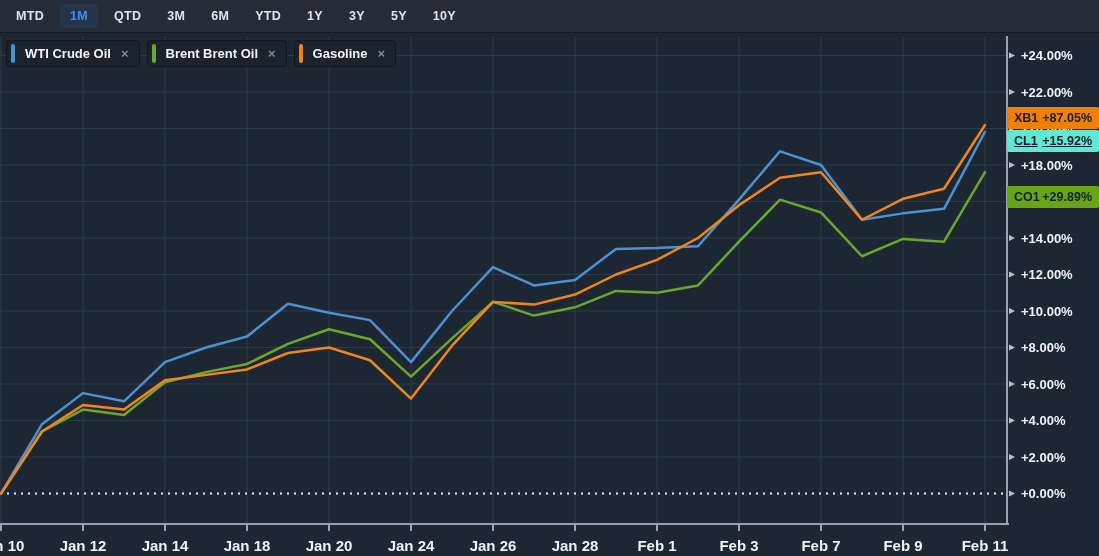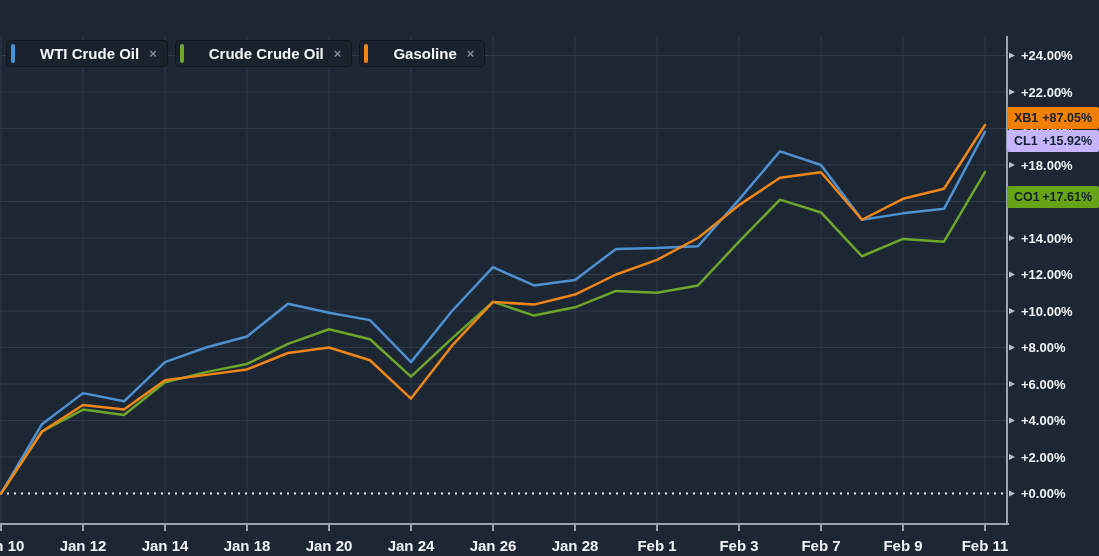--- a/index.html
+++ b/index.html
@@ -22,45 +22,57 @@
   }
   .tab.active{background:#25344a;color:#3e8ef7;}
   
   .legend{position:absolute;top:40px;left:6px;display:flex;gap:7px;z-index:5;}
   .chip{
     display:flex;align-items:center;height:27px;
     background:#1a222d;border:1px solid #10161d;border-radius:4px;
     overflow:hidden;padding-right:10px;
   }
   .chip .bar{width:4px;height:19px;border-radius:2px;margin:0 10px 0 4px;}
-  .chip .lbl{font-size:15px;font-weight:bold;color:#f2f5f8;margin-left:15px;}
+  .chip .lbl{font-size:13px;font-weight:bold;color:#f2f5f8;}
   .chip .x{margin-left:10px;font-size:13px;font-weight:bold;color:#7f8a95;cursor:pointer;}
   
   svg{position:absolute;top:0;left:0;}
   
   .badges{position:absolute;top:0;left:0;width:1099px;height:556px;pointer-events:none;z-index:4;text-align:right;}
   .badge{
     position:absolute;left:1007px;width:92px;height:22px;
     border-radius:2px;display:flex;align-items:center;justify-content:space-between;
     padding:0 7px;font-size:12.5px;font-weight:bold;color:#13202e;
   }
 </style>
 </head>
 <body>
 
 <div class="stage">
+  <div class="tabbar">
+      <div class="tab">MTD</div>
+      <div class="tab active">1M</div>
+      <div class="tab">QTD</div>
+      <div class="tab">3M</div>
+      <div class="tab">6M</div>
+      <div class="tab">YTD</div>
+      <div class="tab">1Y</div>
+      <div class="tab">3Y</div>
+      <div class="tab">5Y</div>
+      <div class="tab">10Y</div>
+    </div>
   <div class="legend">
       <div class="chip">
         <span class="bar" style="background: rgb(77, 145, 210);"></span>
         <span class="lbl">WTI Crude Oil</span>
         <span class="x">×</span>
       </div>
       <div class="chip">
         <span class="bar" style="background: rgb(109, 166, 42);"></span>
-        <span class="lbl">Crude Crude Oil</span>
+        <span class="lbl">Brent Brent Oil</span>
         <span class="x">×</span>
       </div>
       <div class="chip">
         <span class="bar" style="background: rgb(240, 134, 26);"></span>
         <span class="lbl">Gasoline</span>
         <span class="x">×</span>
       </div>
     </div>
   <svg id="chart" width="1099" height="556" viewBox="0 0 1099 556">
       <line x1="1" y1="36" x2="1" y2="524" stroke="#2c3b4a" stroke-width="1"></line>
@@ -145,22 +157,22 @@
       <path d="M1009 89 L1015 92 L1009 95 Z" fill="#b9c2cb"></path>
       <text x="1021" y="96.5" fill="#eef2f7" font-size="13px" font-weight="bold">+22.00%</text>
       <path d="M1009 52.5 L1015 55.5 L1009 58.5 Z" fill="#b9c2cb"></path>
       <text x="1021" y="60" fill="#eef2f7" font-size="13px" font-weight="bold">+24.00%</text>
     </svg>
   <div class="badges">
       <div class="badge" style="top: 107px; background: rgb(240, 127, 4);">
         <span>XB1</span>
         <span>+87.05%</span>
       </div>
-      <div class="badge" style="top: 130px; background: #c4b5fd;">
+      <div class="badge" style="top: 130px; background: #5eead4; text-decoration: underline;">
         <span>CL1</span>
         <span>+15.92%</span>
       </div>
       <div class="badge" style="top: 166px; background: rgb(103, 164, 22); margin-top: 20px;">
         <span>CO1</span>
-        <span>+17.61%</span>
+        <span>+29.89%</span>
       </div>
     </div>
 </div>
 
 </body></html>

